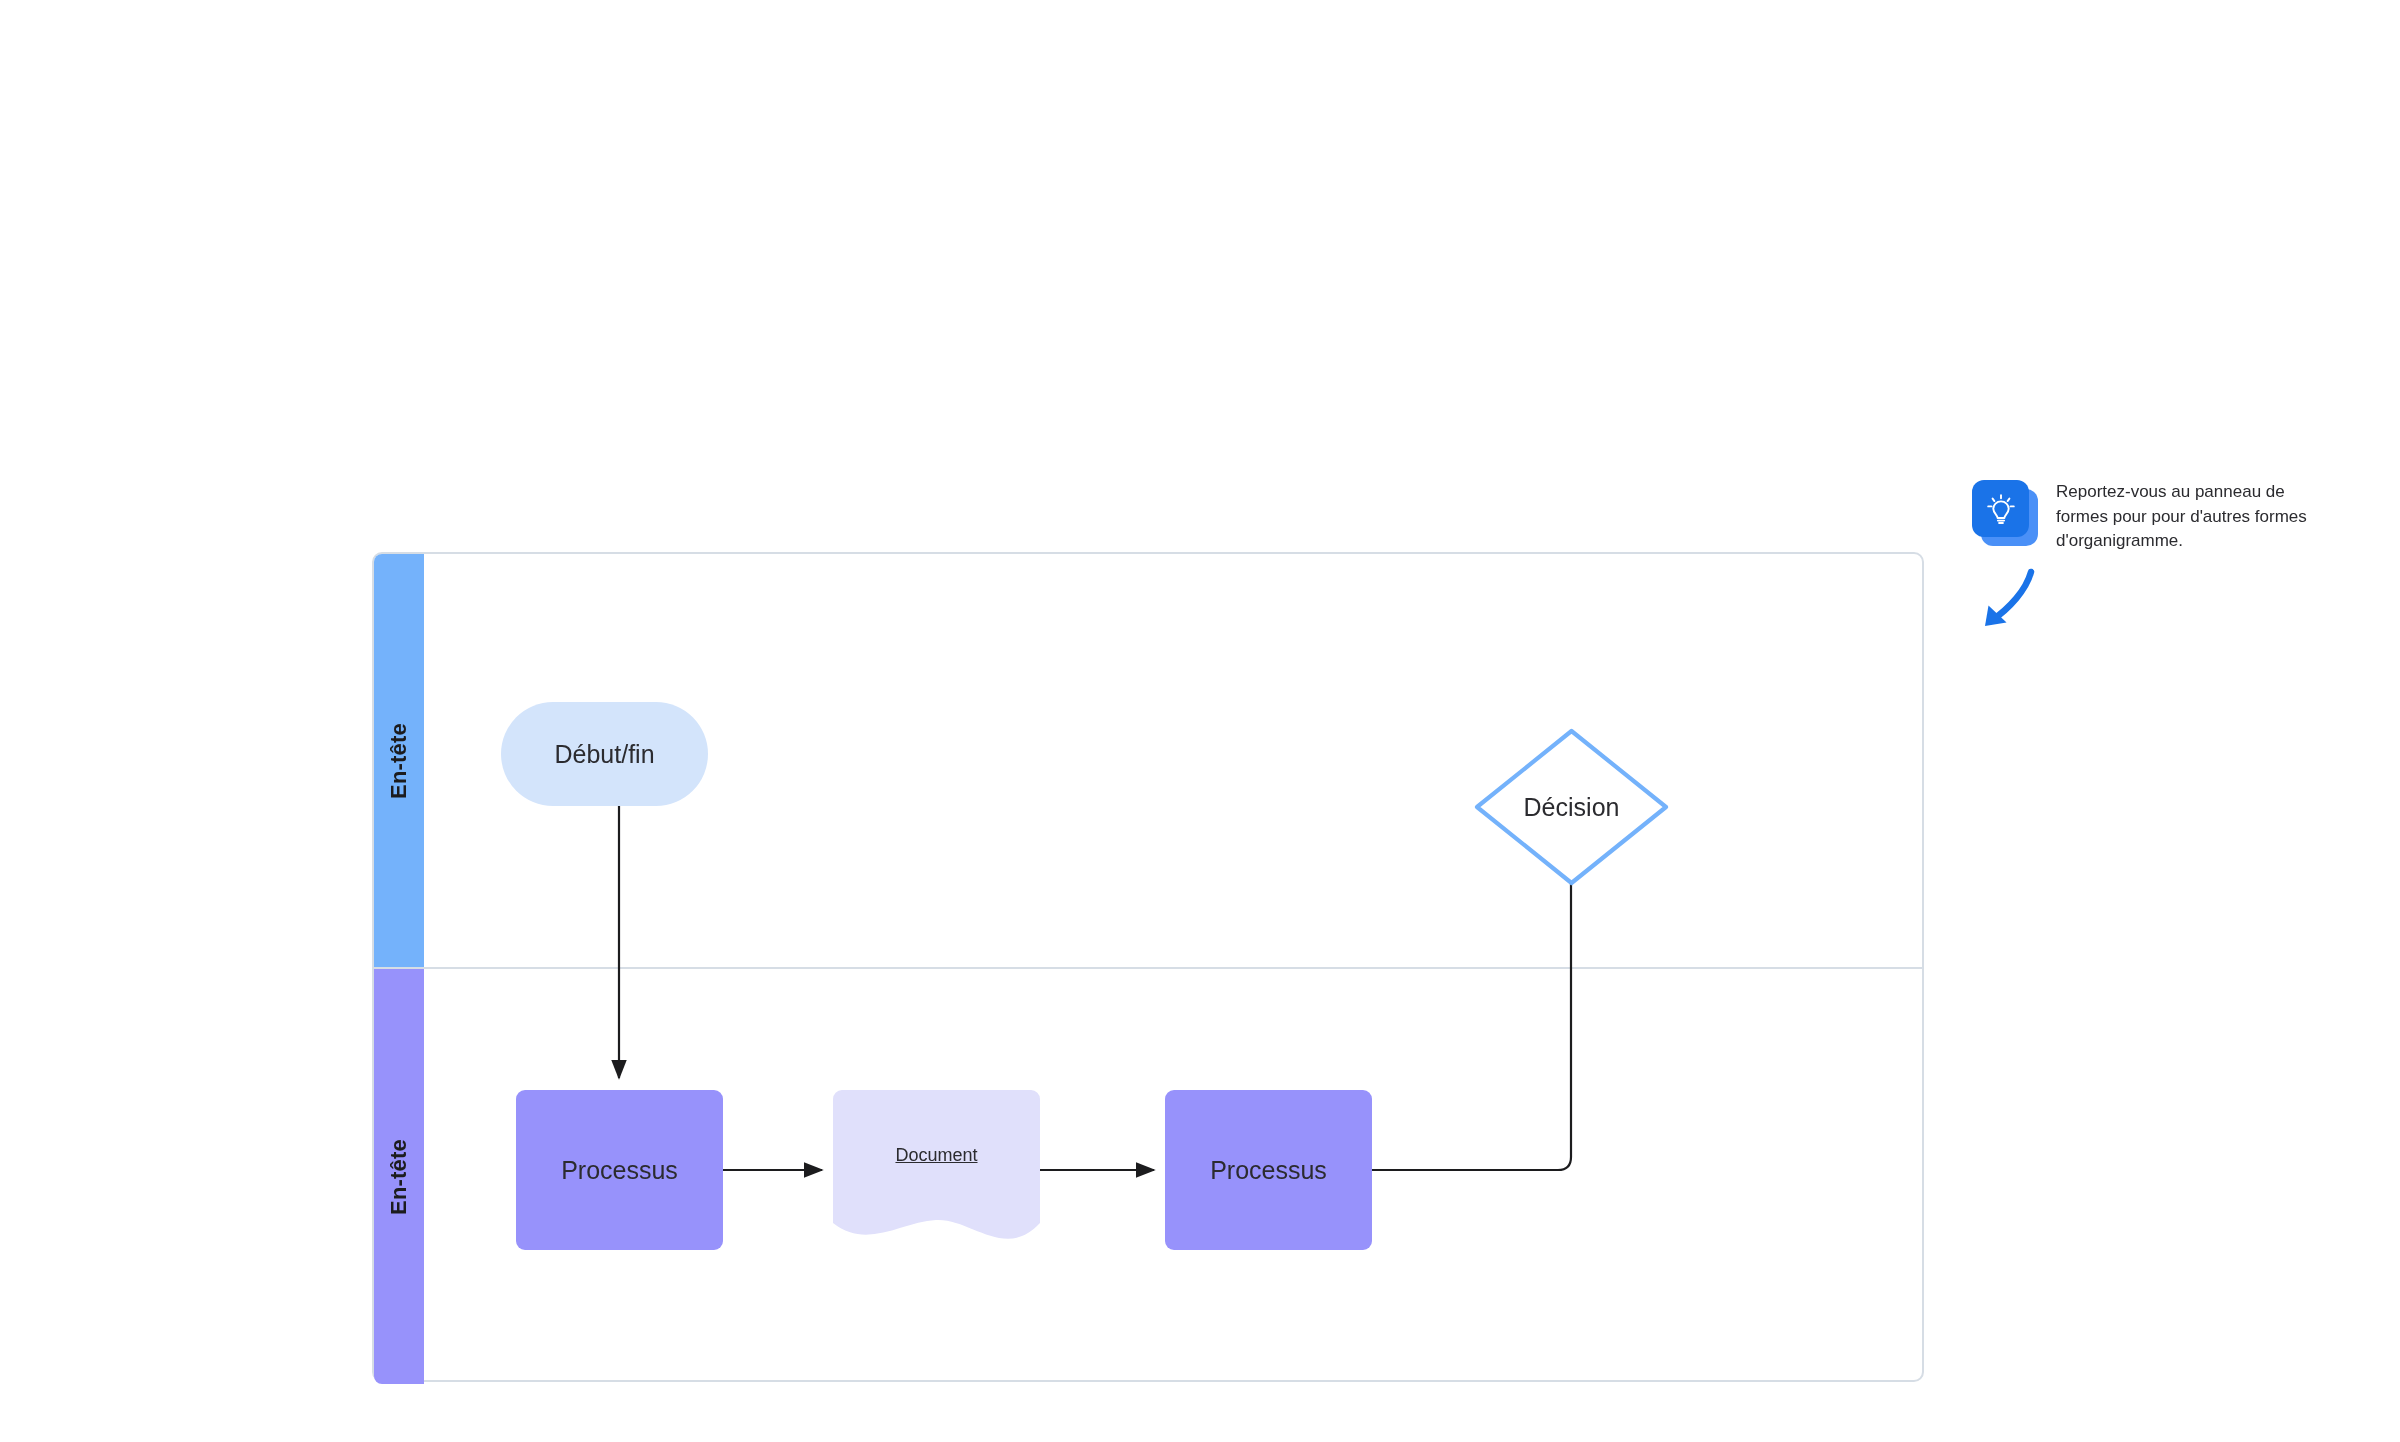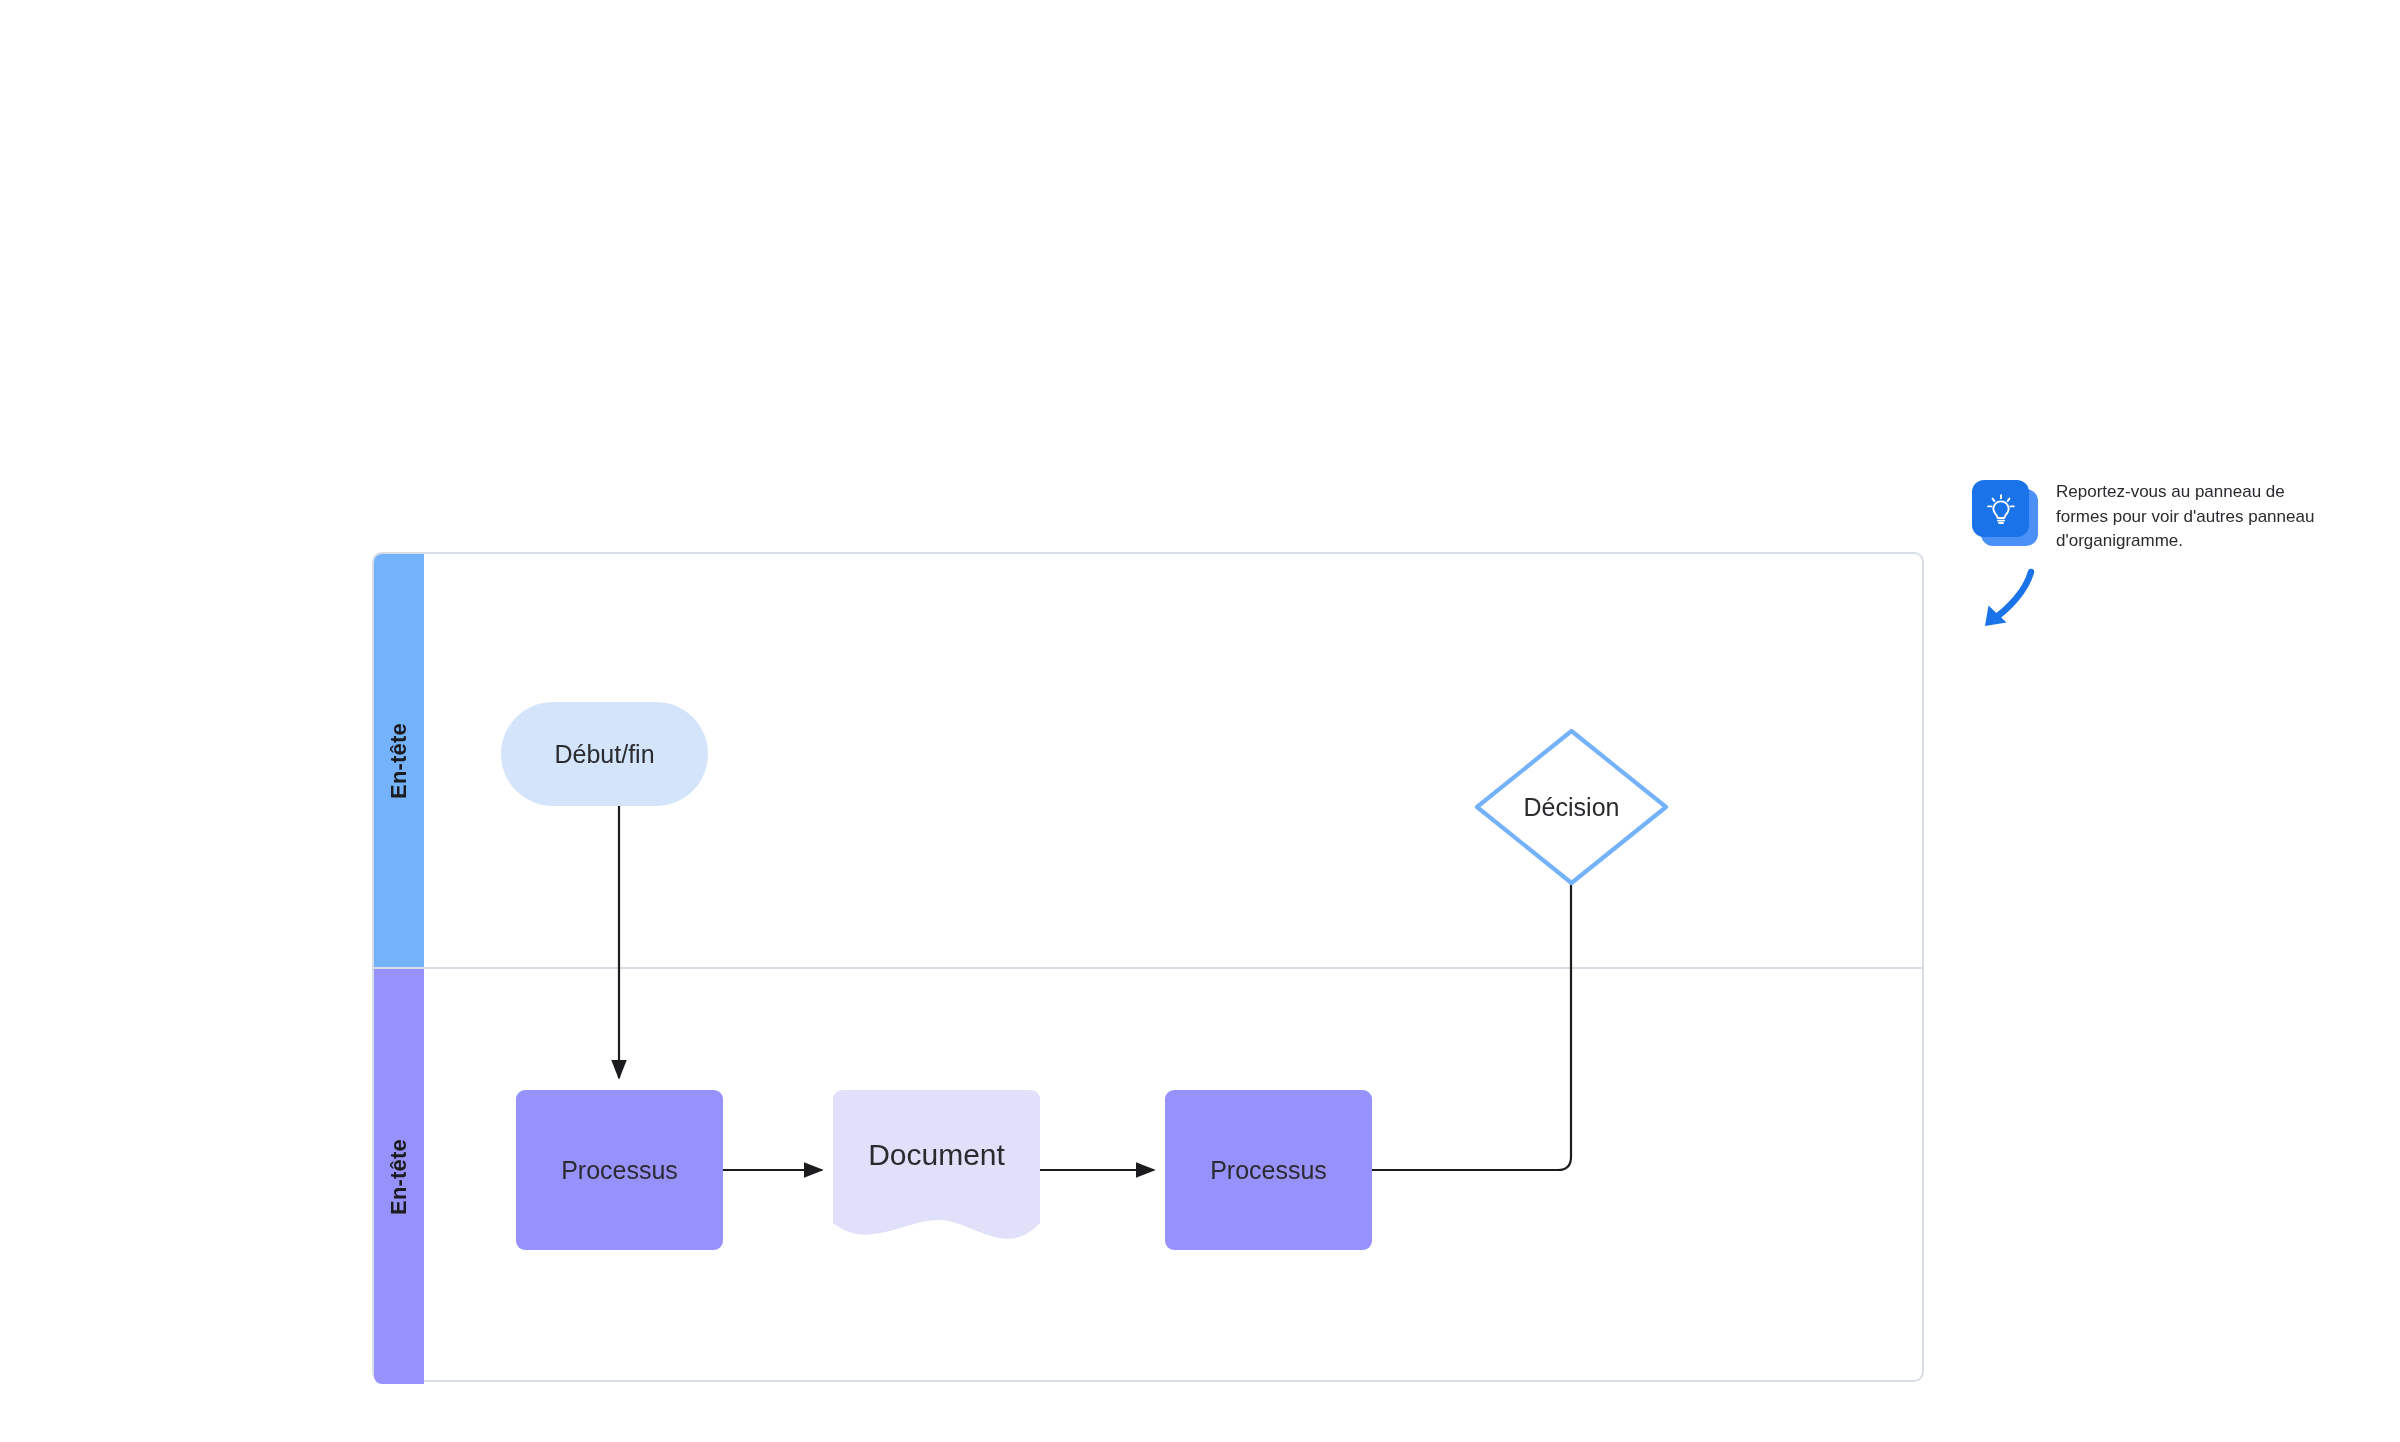--- a/index.html
+++ b/index.html
@@ -151,22 +151,23 @@
   .shape-document-wrap svg { display: block; }
   .shape-document-label {
     position: absolute;
     left: 0;
     top: 0;
     width: 207px;
     height: 130px;
     display: flex;
     align-items: center;
     justify-content: center;
-    font-size: 30px;
+    font-size: 18px;
     color: #2b2b2f;
+    text-decoration: underline;
   }
 
   
   #connectors {
     position: absolute;
     left: 0;
     top: 0;
     width: 2400px;
     height: 1442px;
     pointer-events: none;
@@ -312,21 +313,21 @@
                      C10.3 20.6 11.9 22.4 13.3 24.1
                      C14.1 25.1 14.5 25.9 14.6 27.0
                      H21.4 C21.5 25.9 21.9 25.1 22.7 24.1
                      C24.1 22.4 25.7 20.6 25.7 17.8
                      C25.7 13.7 22.4 10.4 18 10.4 Z" stroke="#ffffff" stroke-width="1.9" fill="none" stroke-linejoin="round"></path>
             <path d="M14.9 29.6 H21.1" stroke="#ffffff" stroke-width="1.9" stroke-linecap="round"></path>
             <path d="M16.1 32.0 H19.9" stroke="#ffffff" stroke-width="1.9" stroke-linecap="round"></path>
           </svg>
         </div>
       </div>
-      <div class="callout-text">Reportez-vous au panneau de formes pour voir d'autres panneau d'organigramme.</div>
+      <div class="callout-text">Reportez-vous au panneau de formes pour pour d'autres formes d'organigramme.</div>
     </div>
     <svg class="callout-arrow" viewBox="0 0 80 80" fill="none">
       <path d="M57 8 C52 26, 36 44, 17 57" stroke="#1a73e8" stroke-width="6.5" fill="none" stroke-linecap="round"></path>
       <path d="M11 62 L14.5 41.5 L32.5 58.5 Z" fill="#1a73e8"></path>
     </svg>
   </div>
 
 </div>
 
 </body></html>

